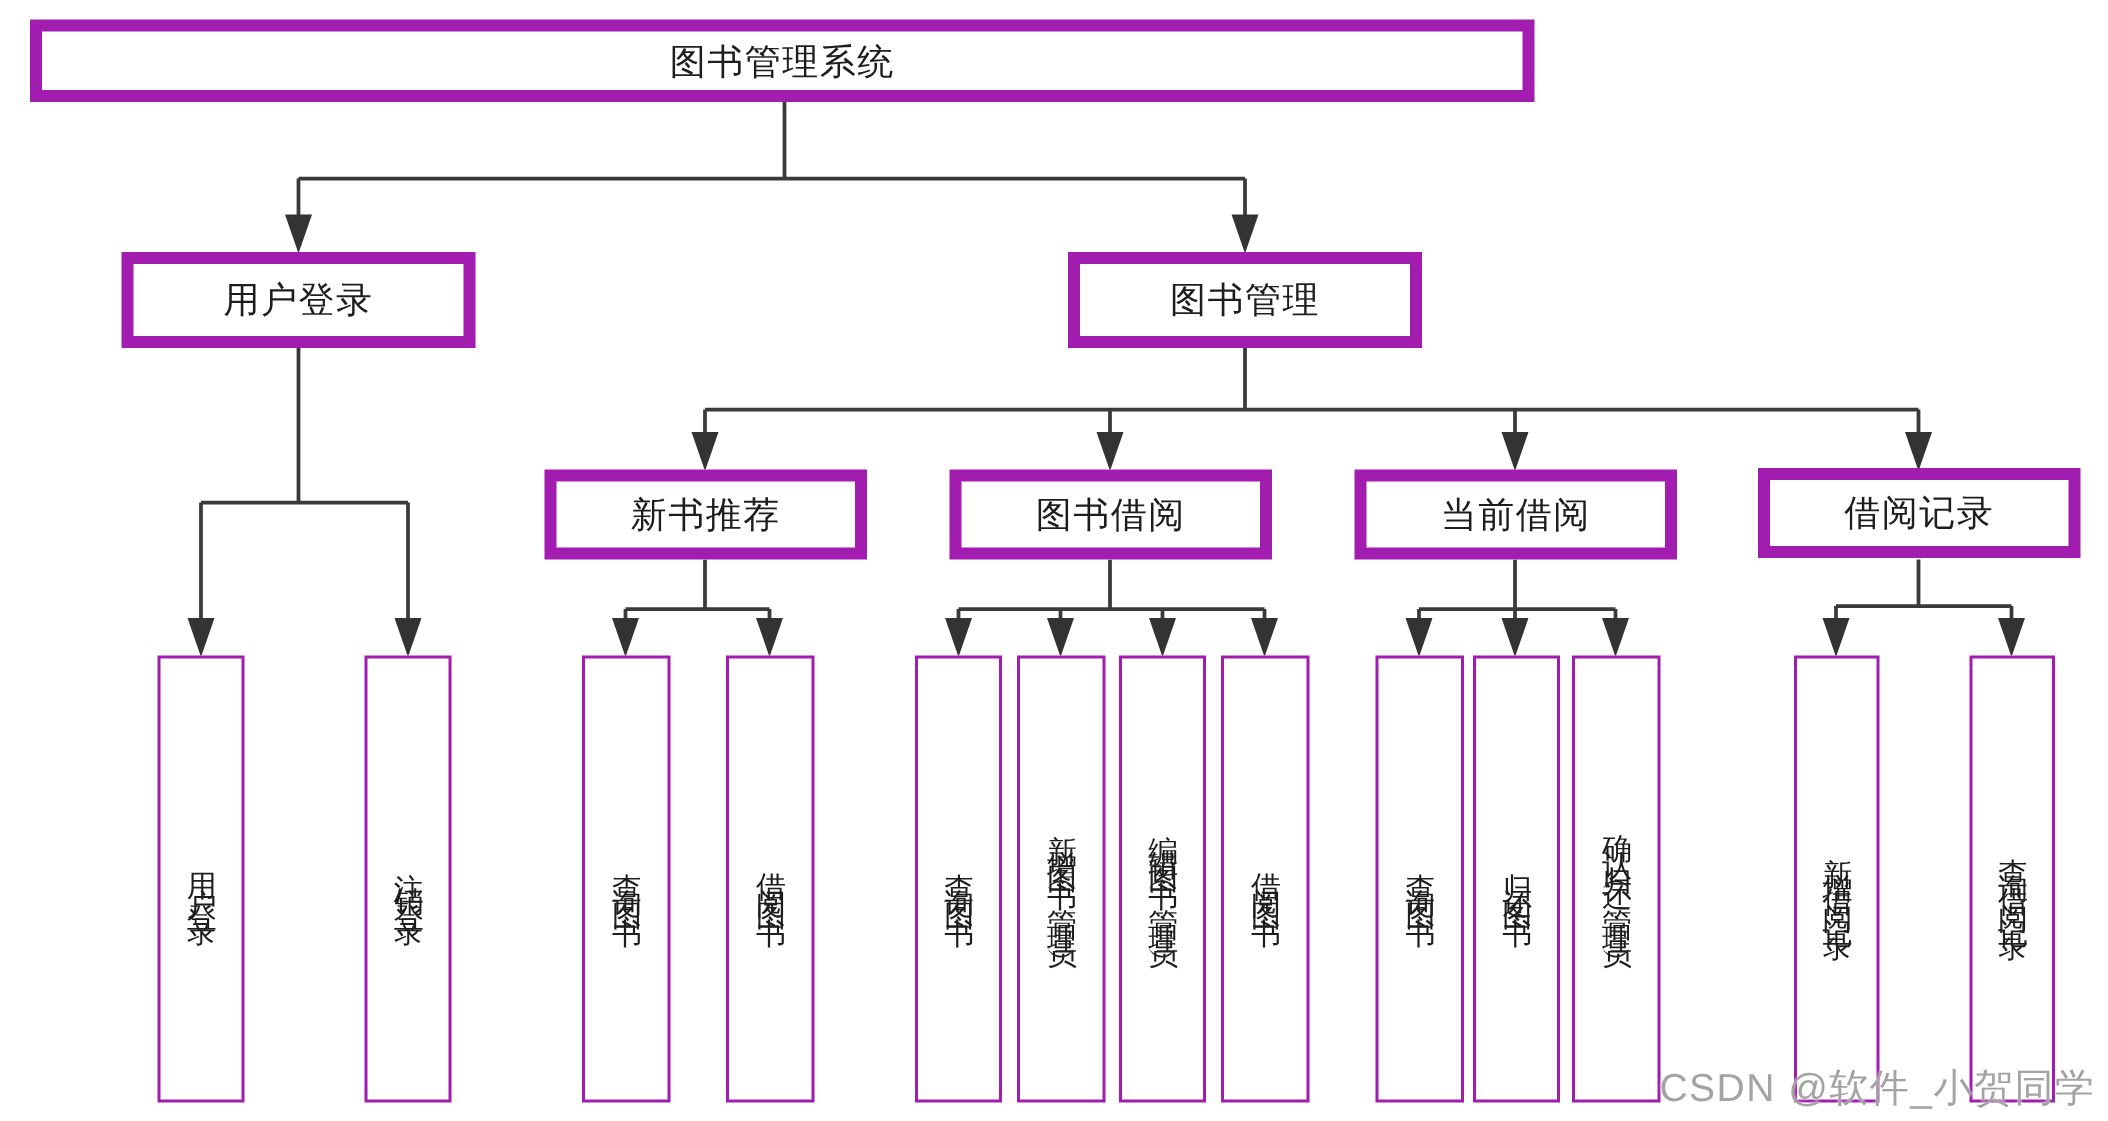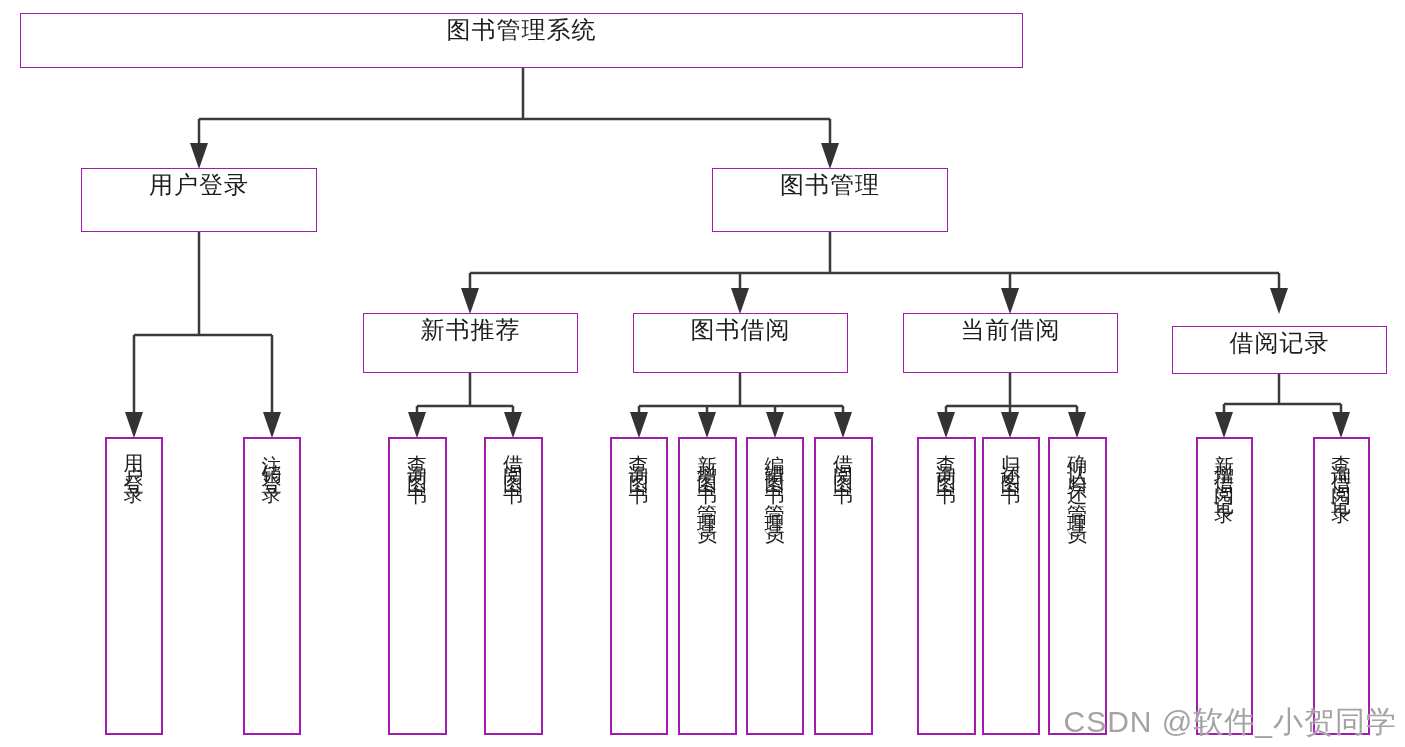--- a/index.html
+++ b/index.html
@@ -2,33 +2,33 @@
 <html><head>
 <meta charset="utf-8">
 <style>
   html,body{margin:0;padding:0;background:#ffffff;}
   .stage{
     position:relative;width:1405px;height:747px;background:#ffffff;
     font-family:"Liberation Sans","DejaVu Sans",sans-serif;overflow:hidden;
   }
   .edges{position:absolute;left:0;top:0;width:1405px;height:747px;}
   .node{
-    position:absolute;background:#ffffff;border:1px solid #a21caf;
-    box-sizing:border-box;display:flex;justify-content:center;
+    position:absolute;background:#ffffff;border:8px solid #a21caf;
+    box-sizing:border-box;display:flex;align-items:center;justify-content:center;
     color:#1d1d1d;
   }
   .node.leaf{border-width:2.5px;}
   .node.h span{font-size:24px;letter-spacing:1px;white-space:nowrap;}
   .node.v span{
     writing-mode:vertical-rl;text-orientation:mixed;
     font-size:20px;letter-spacing:10px;line-height:1;white-space:nowrap;
   }
   .watermark{
     position:absolute;right:8px;bottom:4px;
-    font-size:30px;color:#a3a3a3;letter-spacing:1px;white-space:nowrap;
+    font-size:26px;color:#a3a3a3;letter-spacing:1px;white-space:nowrap;
     text-shadow:0 0 2px rgba(255,255,255,.8);
   }
 </style>
 </head>
 <body>
 
 <div class="stage">
 
   <svg class="edges" viewBox="0 0 1405 747" xmlns="http://www.w3.org/2000/svg">
     <g fill="none" stroke="#3a3a3a" stroke-width="2.5">
@@ -76,21 +76,21 @@
 
   <div class="node h" style="left:712px;top:168px;width:236px;height:64px">
     <span>图书管理</span>
   </div>
   <div class="node h" style="left:903px;top:313px;width:215px;height:60px">
     <span>当前借阅</span>
   </div>
   <div class="node h" style="left:633px;top:313px;width:215px;height:60px">
     <span>图书借阅</span>
   </div>
-  <div class="node h" style="left:1172px;top:326px;width:215px;height:48px">
+  <div class="node h" style="left:1172px;top:312px;width:215px;height:60px">
     <span>借阅记录</span>
   </div>
 
   <div class="node v leaf" style="left:105px;top:437px;width:58px;height:298px">
     <span>用户登录</span>
   </div>
   <div class="node v leaf" style="left:243px;top:437px;width:58px;height:298px">
     <span>注销登录</span>
   </div>
 

